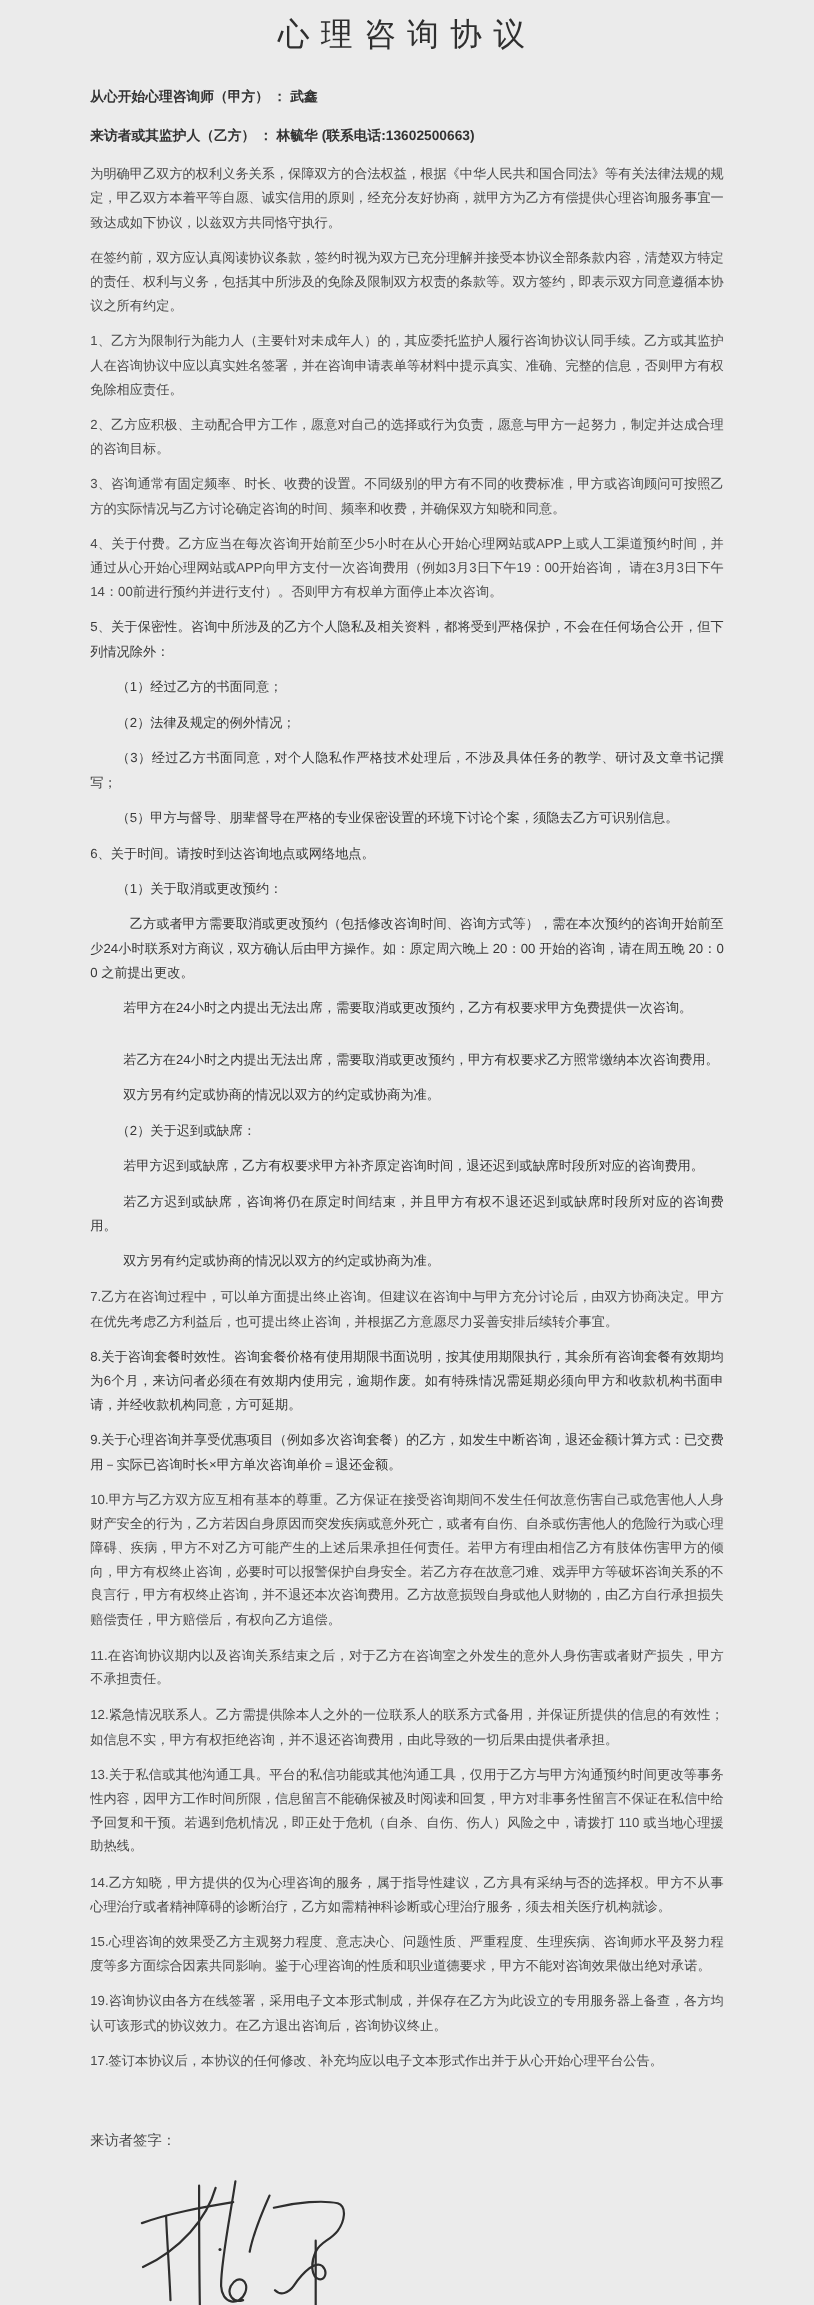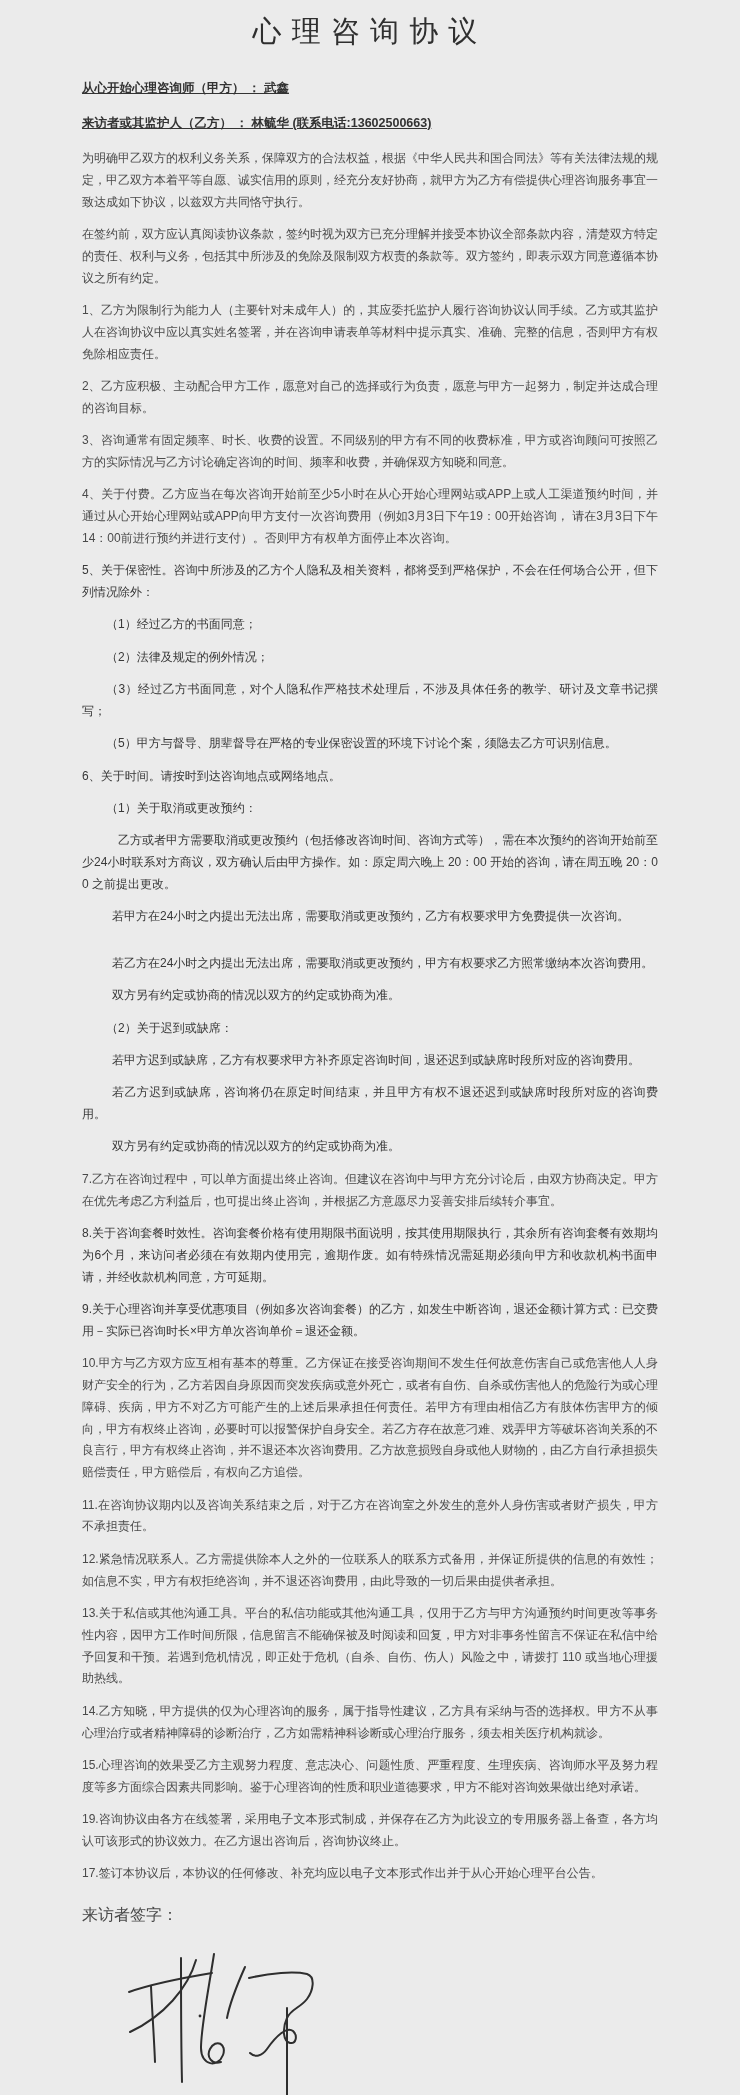--- a/index.html
+++ b/index.html
@@ -24,38 +24,37 @@
     letter-spacing: 0.35em;
     color: #2f2f2f;
     margin: 4px 0 26px 0;
   }
   .party-line {
     font-size: 12.5px;
     font-weight: 700;
     color: #333333;
     margin: 15px 0;
     line-height: 1.6;
-    text-decoration: underline;
   }
   .body-text .para {
     font-size: 12px;
     line-height: 1.82;
     margin: 10.5px 0;
     color: #4a4a4a;
     text-align: justify;
     word-break: break-all;
   }
   .body-text .para.bold {
     font-weight: 400;
     color: #383838;
   }
   .signature-label {
-    font-size: 16px;
+    font-size: 13px;
     color: #4a4a4a;
-    margin-top: 20px;
+    margin-top: 52px;
     margin-bottom: 0;
   }
   .signature-area {
     margin-top: 26px;
     margin-left: 42px;
     width: 200px;
     height: 175px;
   }
   .signature-area svg {
     width: 200px;

